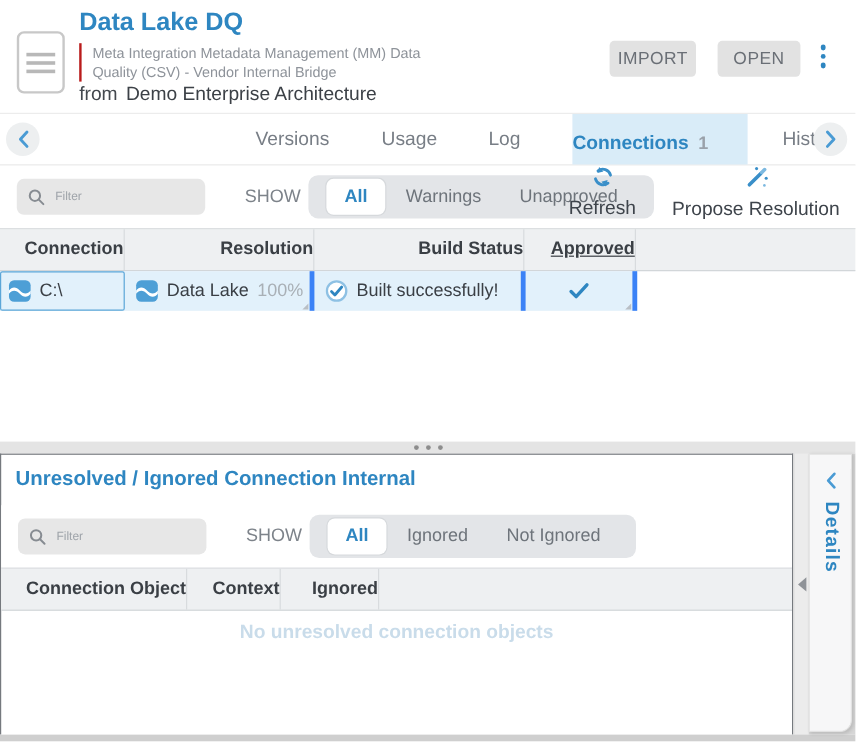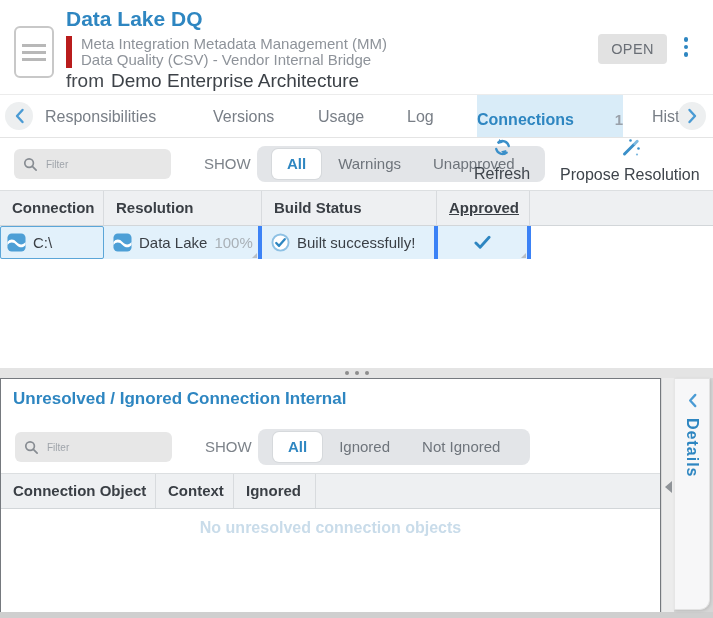--- a/index.html
+++ b/index.html
@@ -7,44 +7,44 @@
               font-family:"Liberation Sans", sans-serif; }
   #app { position:relative; width:713px; height:618px; background:#fff; }
 
   
   .header { position:absolute; left:0; top:0; width:713px; height:94px; background:#fff; }
   .doc-icon { position:absolute; left:14px; top:26px; width:40px; height:52px;
               border:2px solid #c8c8c8; border-radius:6px; background:#fff;
               display:flex; flex-direction:column; justify-content:center; gap:4px; align-items:center; }
   .doc-icon .bar { width:24px; height:3px; background:#b8b8b8; }
   .page-title { position:absolute; left:66px; top:7px; font-size:21px; font-weight:600; color:#2e86c1; }
-  .subtitle { position:absolute; left:66px; top:36px; width:324px; border-left:6px solid #b91c1c;
-              padding-left:9px; font-size:15px; line-height:16px; color:#8e939a; }
-  .from-line { position:absolute; left:66px; top:70px; font-size:19px; color:#43484e; }
+  .subtitle { position:absolute; left:66px; top:36px; width:324px; border-left:2px solid #b91c1c;
+              padding-left:9px; font-size:12px; line-height:16px; color:#8e939a; }
+  .from-line { position:absolute; left:66px; top:70px; font-size:16px; color:#43484e; }
   .from-line .from-value { margin-left:7px; color:#3c4147; }
   .hbtn { position:absolute; top:34px; height:30px; background:#e2e2e2; border:none; border-radius:4px;
           color:#6a6f76; font-size:14.5px; letter-spacing:.4px; font-family:inherit;
           display:flex; align-items:center; justify-content:center; cursor:pointer; }
   .btn-import { left:508px; width:72px; }
   .btn-open   { left:598px; width:69px; }
   .kebab { position:absolute; left:681px; top:37px; width:10px; display:flex; flex-direction:column;
            gap:3px; align-items:center; cursor:pointer; }
   .kebab i { width:4.5px; height:4.5px; border-radius:50%; background:#2e86c1; }
 
   
   .tabbar { position:absolute; left:0; top:94px; width:713px; height:44px; background:#fff;
             border-top:1px solid #ececec; border-bottom:1px solid #e4e4e4; overflow:hidden; }
   .nav-circle { position:absolute; top:7px; width:28px; height:28px; border-radius:50%;
                 background:#edeff0; display:flex; align-items:center; justify-content:center; cursor:pointer; }
   .nav-back { left:5px; } .nav-fwd { right:7px; }
   .tab { position:absolute; top:0; height:43px; line-height:43px; font-size:16px; color:#787e86; cursor:pointer; white-space:nowrap; }
   .tab-resp { left:45px; } .tab-vers { left:213px; } .tab-usage { left:318px;text-align:right; }
   .tab-log { left:407px; } .tab-hist { left:652px; }
   .tab-active { position:absolute; left:477px; top:0; width:146px; height:52px; background:#d9ecf8;
-                border-bottom:3px solid #8b5cf6; display:flex; align-items:center; justify-content:space-between;
+                border-bottom:3px solid #8b5cf6; display:flex; align-items:center; justify-content:flex-start;
                 gap:8px; cursor:pointer; }
   .tab-active .lbl { font-size:16px; font-weight:bold; color:#2e86c1; }
   .tab-active .badge { font-size:15px; font-weight:bold; color:#9aa1aa; }
 
   
   .toolbar { position:absolute; left:0; width:713px; height:52px; background:#fff; }
   .toolbar1 { top:138px; }
   .filter-box { position:absolute; left:14px; top:11px; width:157px; height:30px; background:#e7e7e7;
                 border-radius:6px; display:flex; align-items:center; padding:0 9px; gap:8px; }
   .filter-box input { flex:1; min-width:0; border:none; outline:none; background:transparent;
@@ -60,21 +60,21 @@
   .tool-act { position:absolute; top:0; height:52px; display:flex; align-items:center; gap:8px;
               cursor:pointer; white-space:nowrap;flex-direction:column; }
   .tool-act .lbl { font-size:16px; color:#3e444b; }
   .act-refresh { left:474px; } .act-propose { left:560px; }
 
   
   .thead { position:absolute; left:0; width:713px; height:36px; background:#eef0f2; display:flex;
            border-top:1px solid #dcdfe1; border-bottom:1px solid #d2d6d9; }
   .thead1 { top:190px; }
   .th { line-height:34px; padding-left:12px; font-size:15px; font-weight:bold; color:#3a3f45;
-        border-right:1px solid #d8dbde; cursor:pointer; }
+        border-right:1px solid #d8dbde; cursor:pointer;text-align:right; }
   .t1c1{width:104px;} .t1c2{width:158px;} .t1c3{width:175px;} .t1c4{width:93px;text-decoration:underline;}
   .th.fill { flex:1; border-right:none; cursor:default; }
   .trow { position:absolute; left:0; top:226px; width:531px; height:33px; display:flex; background:#e2f1fb; cursor:pointer; }
   .td { display:flex; align-items:center; gap:7px; border-right:4px solid #3b82f6; position:relative; font-size:15px; color:#3a3f45; }
   .td.sel { border:1px solid #5ba6d8; border-radius:2px; }
   .td1 { width:104px; padding-left:6px; }
   .td2 { width:158px; padding-left:9px; }
   .td3 { width:176px; padding-left:9px; }
   .td4 { width:93px; justify-content:center; }
   .pct { color:#a9b0b6; }
@@ -125,35 +125,35 @@
     <div class="doc-icon">
       <span class="bar"></span>
         <span class="bar"></span>
         <span class="bar"></span>
     </div>
     <div class="page-title">Data Lake DQ</div>
     <div class="subtitle">Meta Integration Metadata Management (MM) Data Quality (CSV) - Vendor Internal Bridge</div>
     <div class="from-line">
       <span>from</span><span class="from-value">Demo Enterprise Architecture</span>
     </div>
+    <button class="hbtn btn-import">IMPORT</button>
     <button class="hbtn btn-open">OPEN</button>
     <div class="kebab">
         <i></i>
         <i></i>
         <i></i>
       </div>
   </div>
 
   <div class="tabbar">
     <div class="nav-circle nav-back">
       <svg width="11" height="16" viewBox="0 0 11 16">
         <path d="M8.5 2 L3 8 L8.5 14" fill="none" stroke="#4a9bd4" stroke-width="2.4" stroke-linecap="round" stroke-linejoin="round"></path>
       </svg>
     </div>
-    <div class="tab tab-resp">Responsibilities</div>
     <div class="tab tab-vers">Versions</div>
     <div class="tab tab-usage">Usage</div>
     <div class="tab tab-log">Log</div>
     <div class="tab-active">
       <span class="lbl">Connections</span>
       <span class="badge">1</span>
     </div>
     <div class="tab tab-hist">History</div>
     <div class="nav-circle nav-fwd">
       <svg width="11" height="16" viewBox="0 0 11 16">

